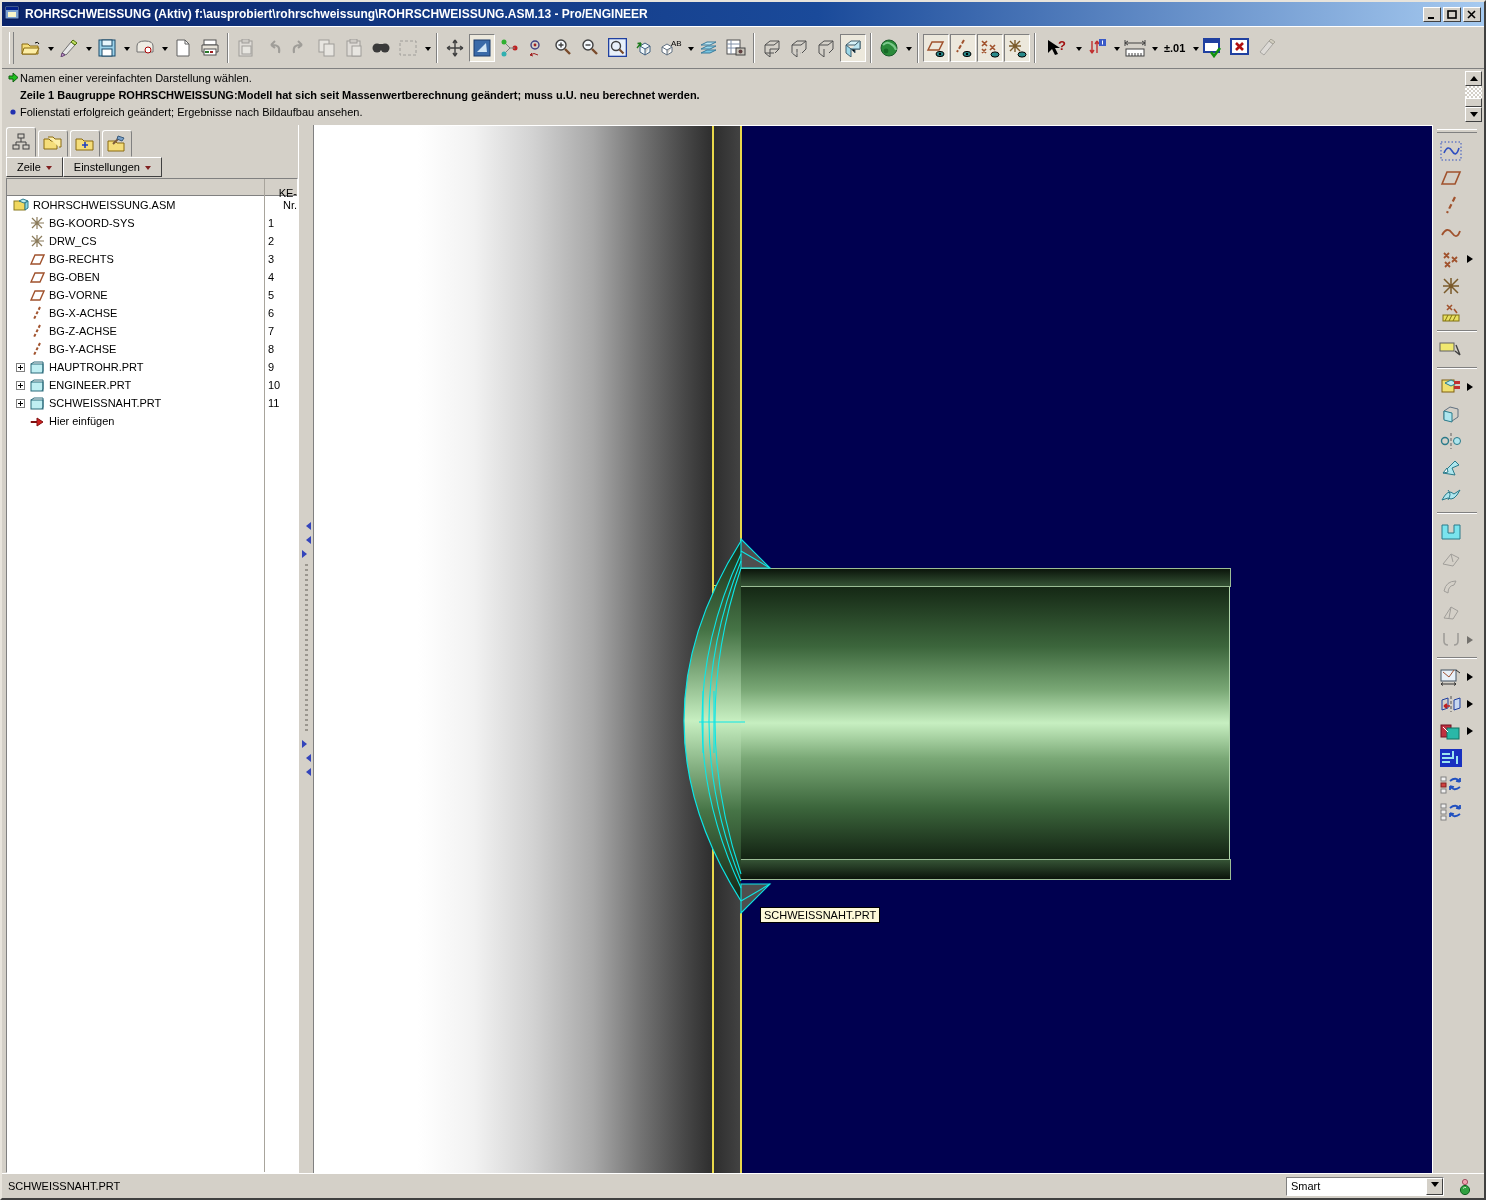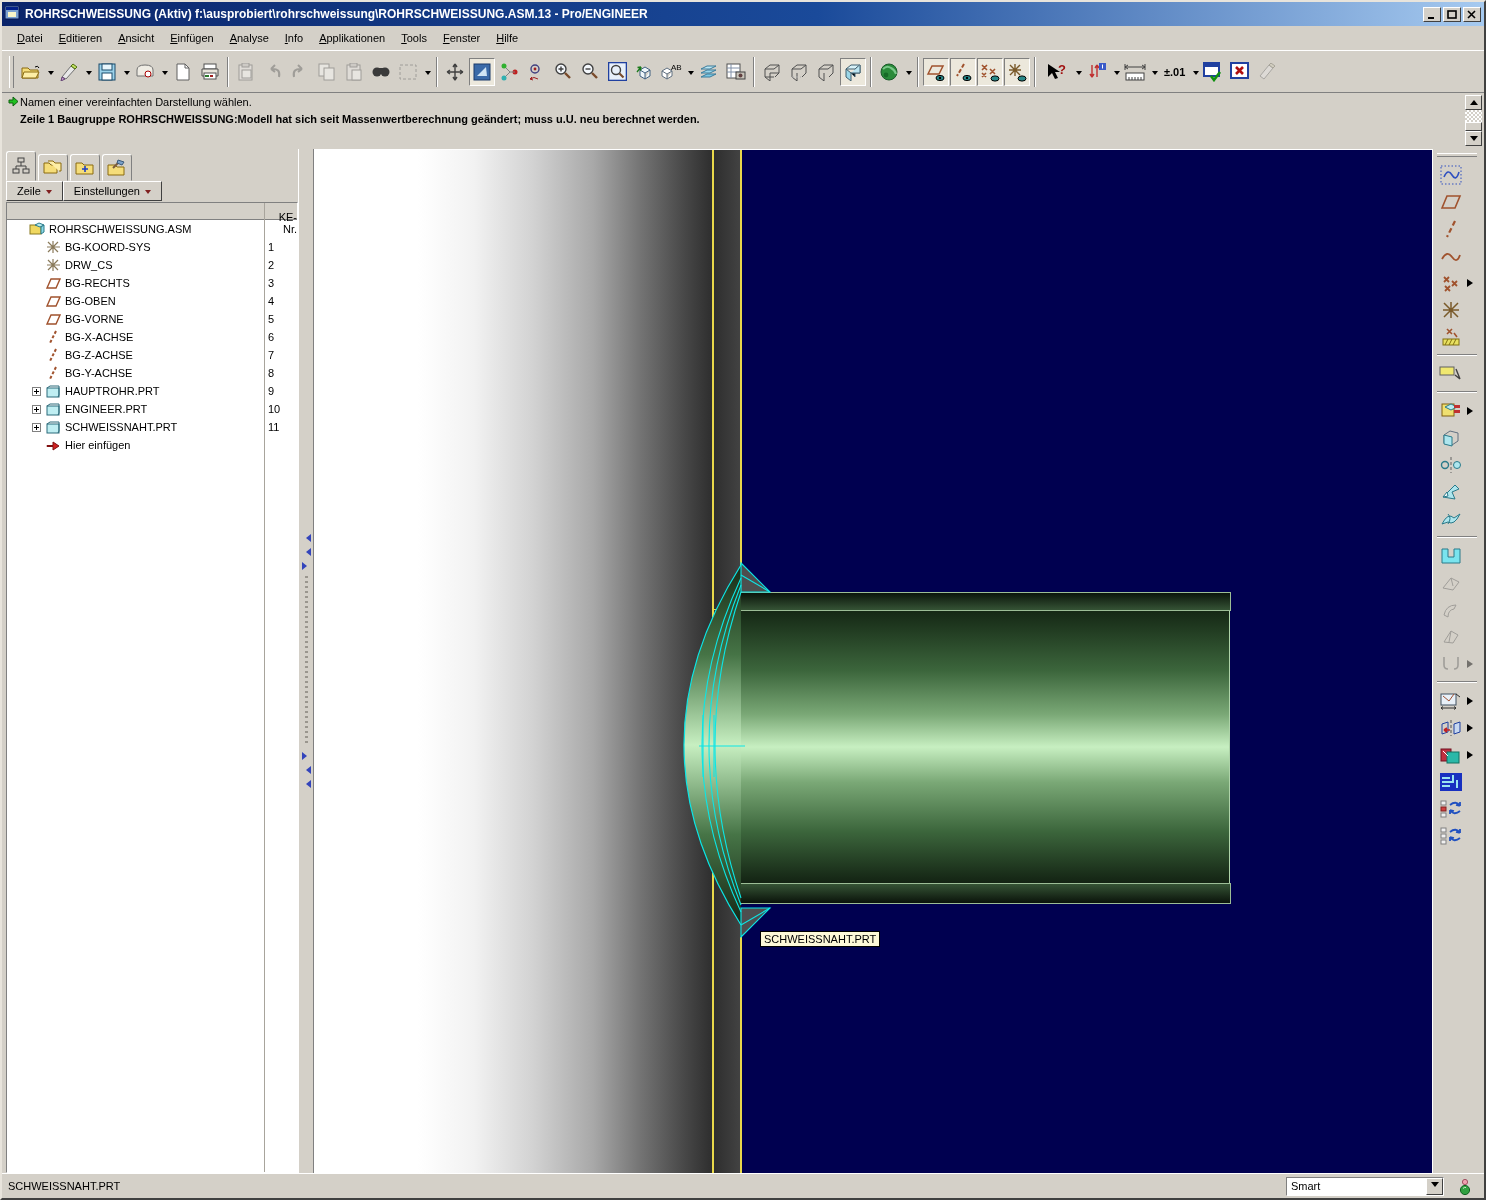--- a/index.html
+++ b/index.html
@@ -49,21 +49,21 @@
   .tabsrow { display:flex; gap:2px; height:30px; align-items:flex-end; }
   .ltab { width:30px; height:27px; background:#d4d0c8; border:1px solid; border-color:#fff #808080 #d4d0c8 #fff; border-radius:3px 3px 0 0; display:flex; align-items:center; justify-content:center; }
   .ltab.active { height:30px; }
   .lbtns { display:flex; margin-top:0; }
   .lbtn { height:20px; background:#d4d0c8; border:1px solid; border-color:#fff #404040 #404040 #fff; display:flex; align-items:center; justify-content:center; padding:0 10px; gap:5px; }
   .lbtn .dd { margin:4px 0 0 0; }
   .treewrap { flex:1; border:1px solid; border-color:#808080 #fff #fff #808080; background:#fff; position:relative; margin-top:1px; overflow:hidden; }
   .treehead { height:17px; background:#d4d0c8; border-bottom:1px solid #808080; position:relative; }
   .treehead .kehdr { position:absolute; left:260px; top:8px;text-align:right; }
   .coldiv { position:absolute; left:257px; top:0; bottom:0; width:1px; background:#a8a49c; }
-  .trow { height:18px; display:flex; align-items:center; position:relative; white-space:nowrap;padding-left:16px; }
+  .trow { height:18px; display:flex; align-items:center; position:relative; white-space:nowrap; }
   .trow .tnr { position:absolute; left:261px; }
   .tic { width:16px; height:14px; display:flex; align-items:center; justify-content:center; flex:0 0 auto; margin-right:4px; }
   .expbox { width:9px; height:9px; border:1px solid #808080; background:#fff; position:relative; flex:0 0 auto; margin:0 4px 0 9px; }
   .expbox::before,.expbox::after{content:"";position:absolute;background:#000;}
   .expbox::before{left:1px;right:1px;top:3px;height:1px;}
   .expbox::after{top:1px;bottom:1px;left:3px;width:1px;}
   .ind1 { margin-left:22px; } .ind0 { margin-left:6px; }
 
   
   .splitter { width:16px; flex:0 0 auto; display:flex; flex-direction:column; align-items:center; justify-content:center; gap:6px; border-left:1px solid #fff; border-right:1px solid #808080; }
@@ -129,32 +129,20 @@
           <rect x="1" y="1" width="8" height="7" fill="none" stroke="#000" stroke-width="1.6"></rect>
         </svg>
       </span>
     <span class="winbtn">
         <svg width="10" height="9">
           <path d="M1 1 L8 8 M8 1 L1 8" stroke="#000" stroke-width="1.6"></path>
         </svg>
       </span>
   </div>
 
-  <div class="menubar">
-    <span class="mitem">Datei</span>
-    <span class="mitem">Editieren</span>
-    <span class="mitem">Ansicht</span>
-    <span class="mitem">Einfügen</span>
-    <span class="mitem">Analyse</span>
-    <span class="mitem">Info</span>
-    <span class="mitem">Applikationen</span>
-    <span class="mitem">Tools</span>
-    <span class="mitem">Fenster</span>
-    <span class="mitem">Hilfe</span>
-  </div>
 
   <div class="toolbar">
     <span class="grip"></span>
 
     <span class="tbtn">
         <svg width="20" height="16">
           <path d="M1 4 h6 l2 2 h8 v8 h-16 z" fill="#f5dd7a" stroke="#8a6a10"></path>
           <path d="M3 8 h15 l-3 6 h-14 z" fill="#fdeea6" stroke="#8a6a10"></path>
           <path d="M14 3 q3 -2 4 1" stroke="#000" fill="none"></path>
         </svg>
@@ -445,20 +433,28 @@
     <div class="msgline">
       <span class="mic">
           <svg width="11" height="11">
             <path d="M1 4 h4 v-3 l5 4.5 -5 4.5 v-3 h-4 z" fill="#20c020" stroke="#106010"></path>
           </svg>
         </span>
       <span>Namen einer vereinfachten Darstellung wählen.</span>
     </div>
     <div class="msgline" style="padding-left:18px;font-weight:bold;">
       <span>Zeile 1 Baugruppe ROHRSCHWEISSUNG:Modell hat sich seit Massenwertberechnung geändert; muss u.U. neu berechnet werden.</span>
+    </div>
+    <div class="msgline">
+      <span class="mic">
+          <svg width="8" height="8">
+            <circle cx="4" cy="4" r="2.6" fill="#2030b0"></circle>
+          </svg>
+        </span>
+      <span>Folienstati erfolgreich geändert; Ergebnisse nach Bildaufbau ansehen.</span>
     </div>
     <div class="msg-sb">
       <div class="sb-btn">
           <span class="tri-up"></span>
         </div>
       <div class="sb-track"></div>
       <div class="sb-thumb"></div>
       <div class="sb-btn">
           <span class="tri-dn"></span>
         </div>

